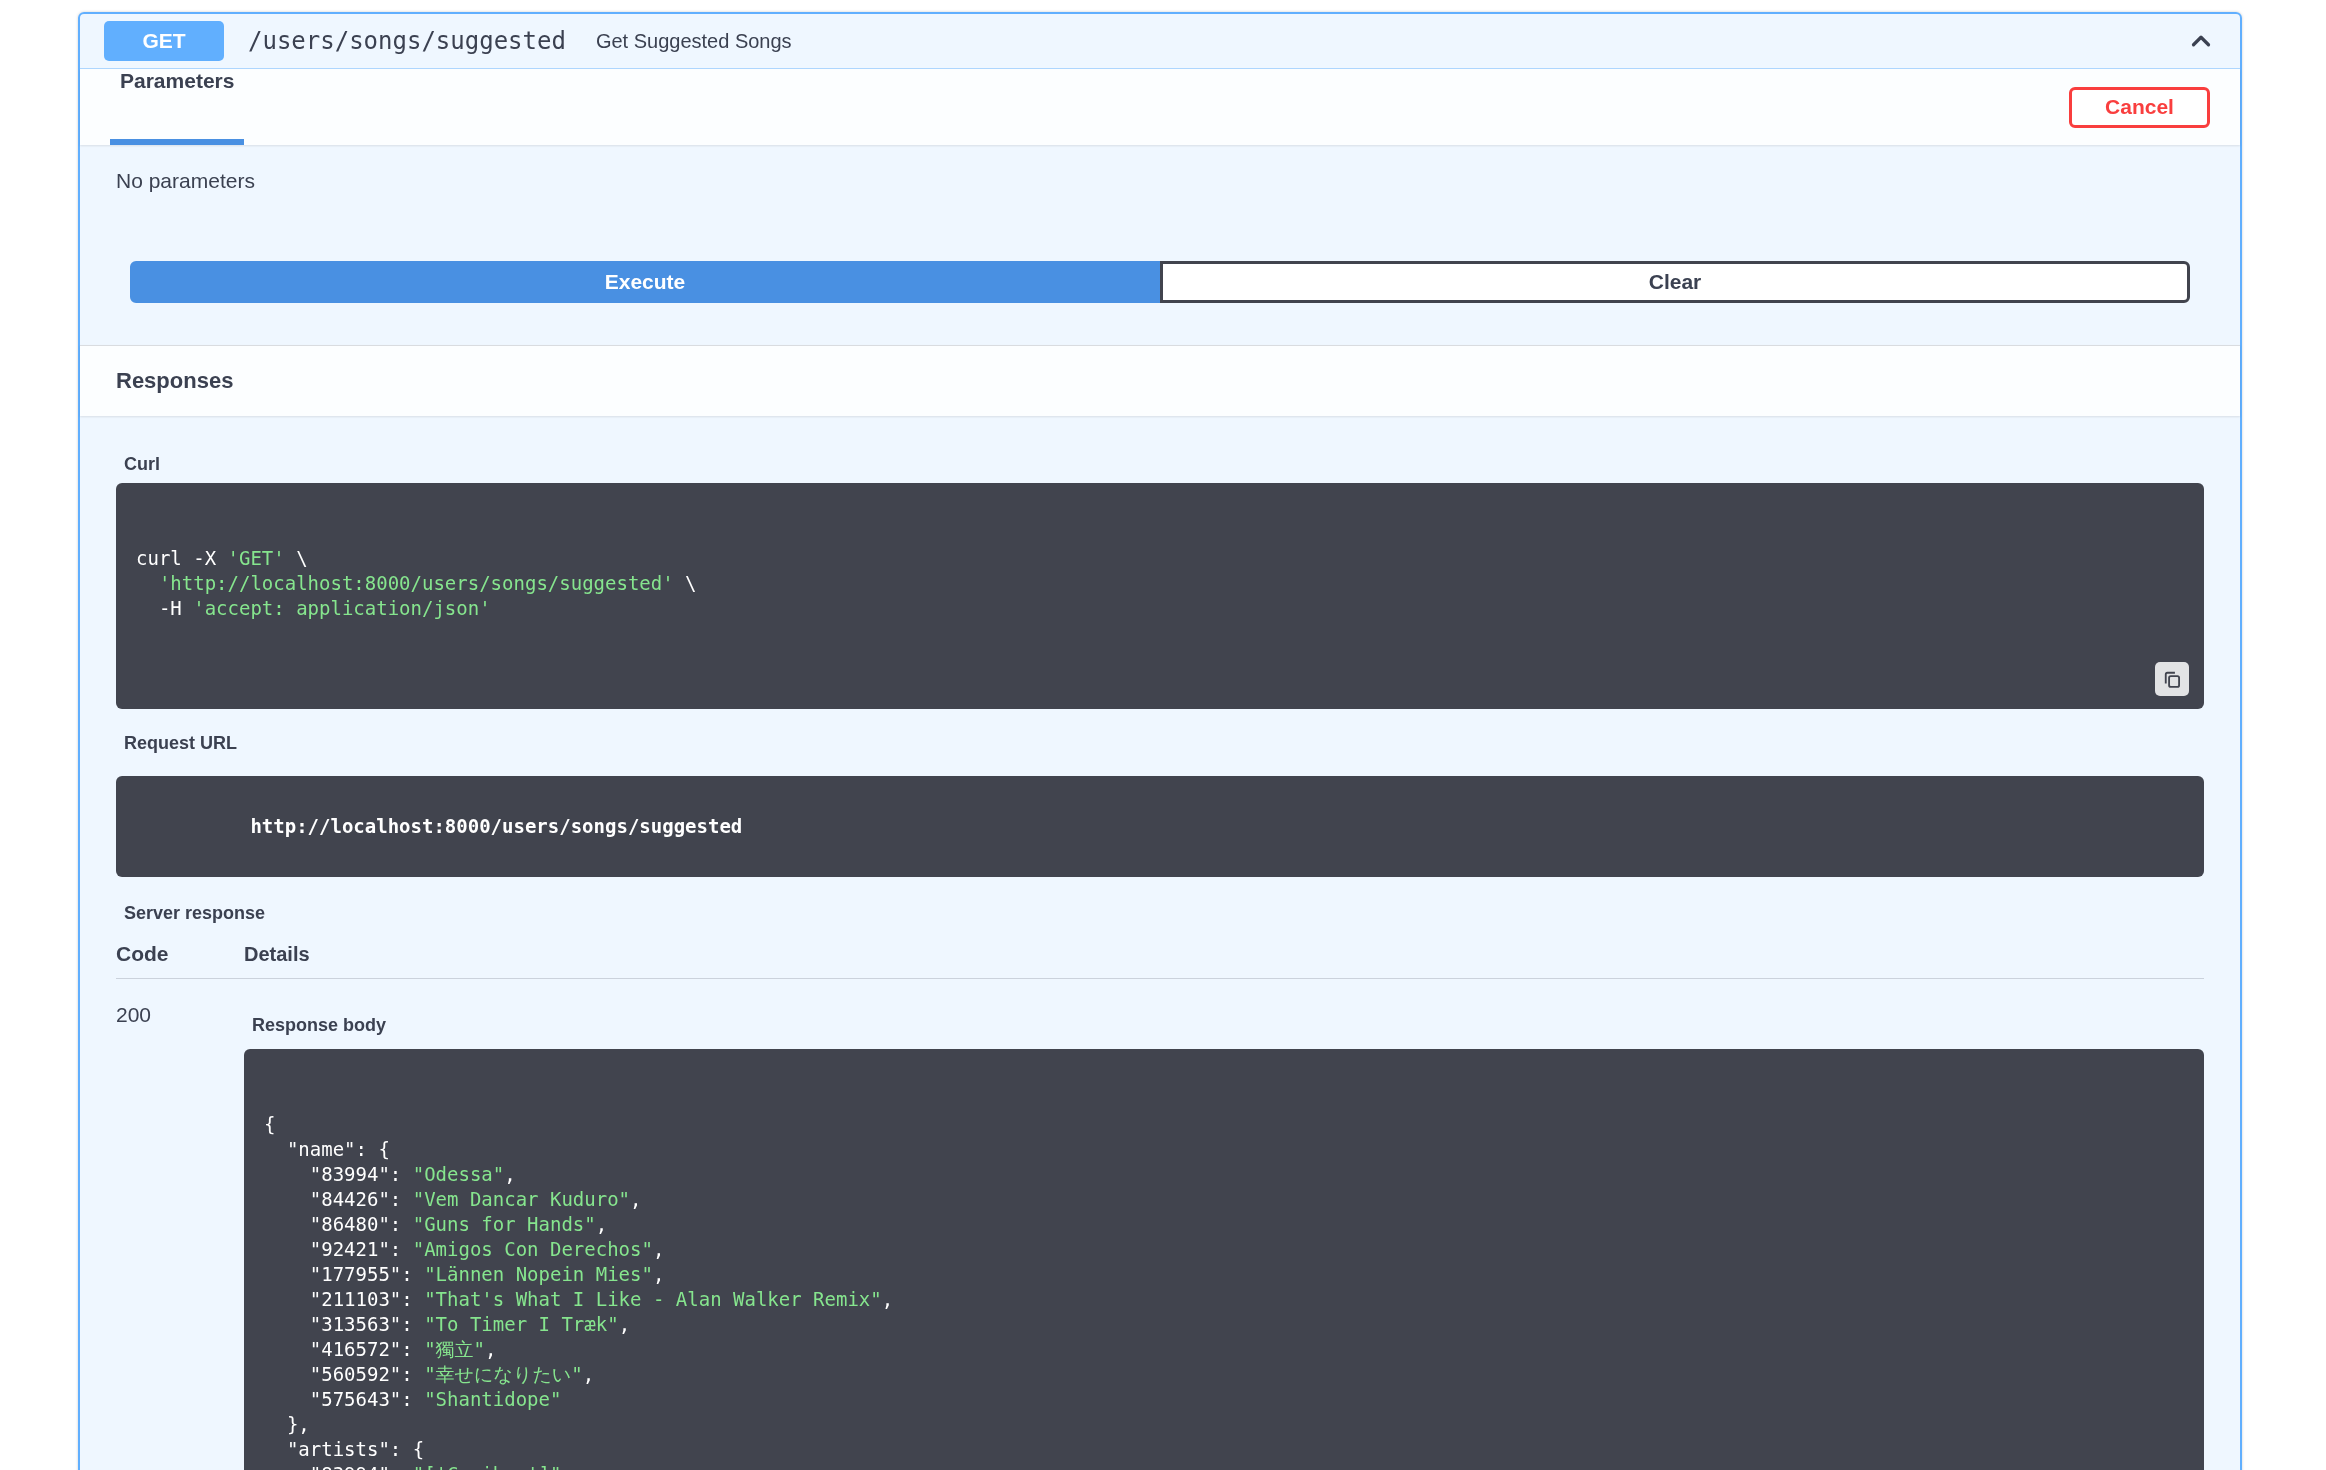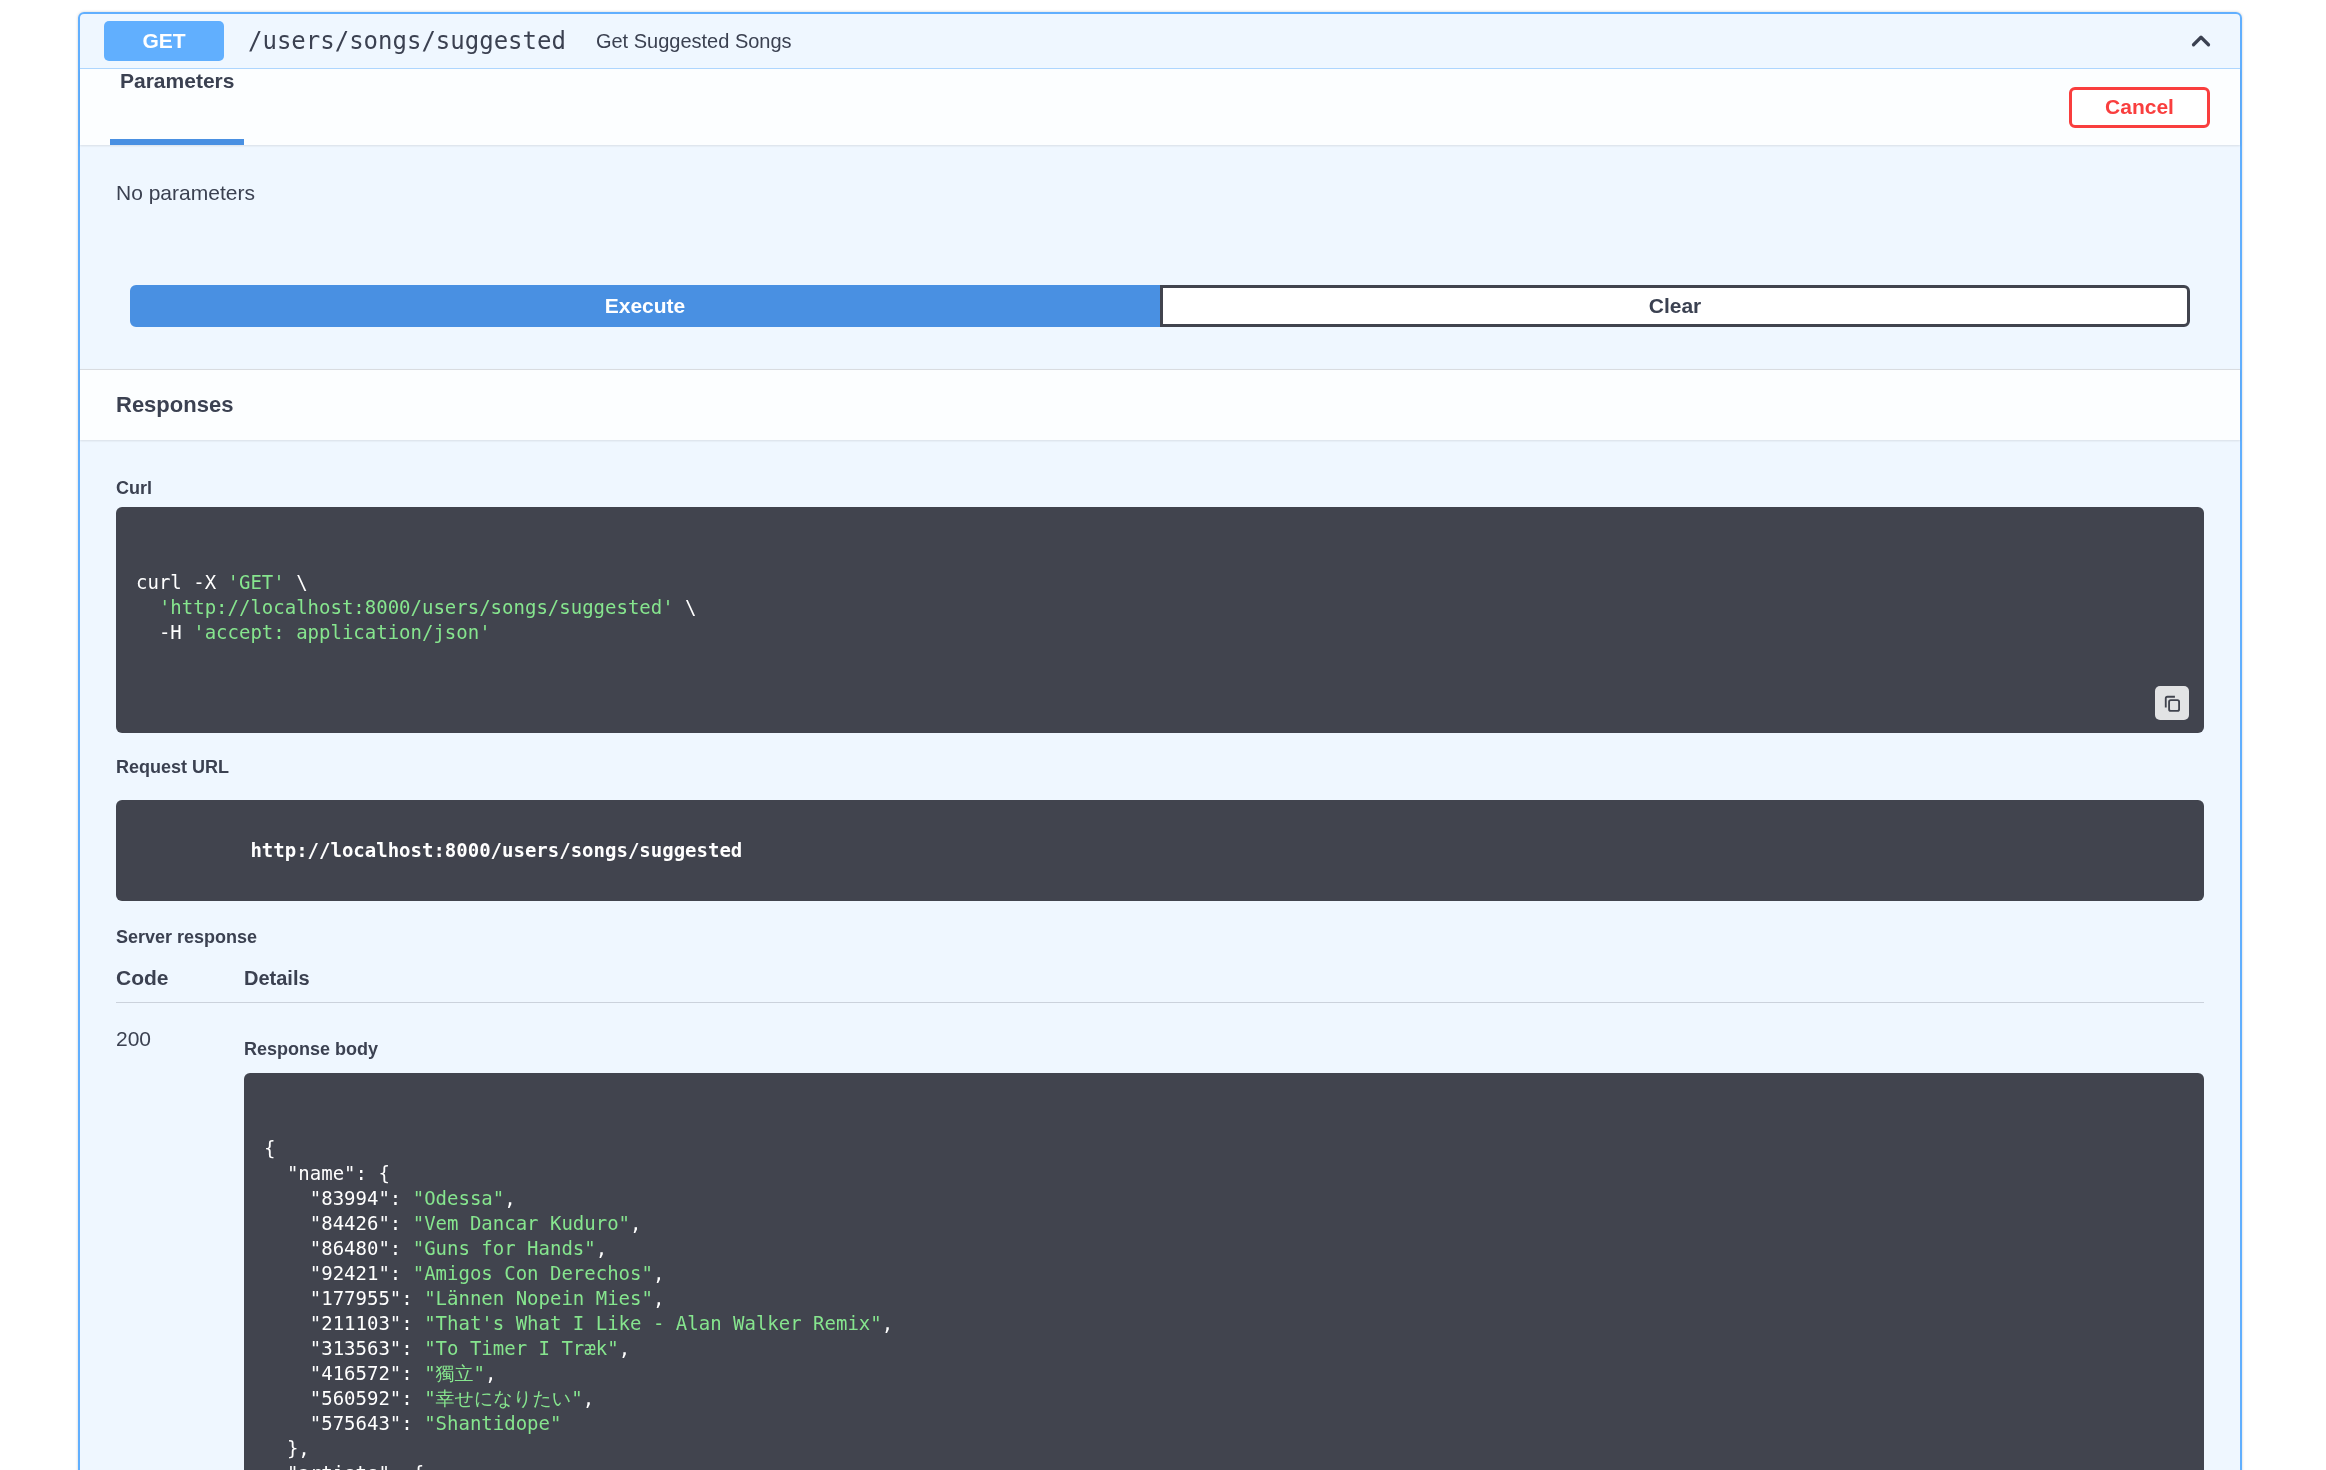--- a/index.html
+++ b/index.html
@@ -62,21 +62,21 @@
   .tab h4 { font-size: 21px; font-weight: 700; color: #3b4151; }
 
   .btn { font-weight: 700; border-radius: 6px; cursor: pointer; font-family: "Liberation Sans", sans-serif; }
   .btn-cancel {
     margin-left: auto;
     width: 141px; height: 41px;
     background: #fff; border: 3px solid #f93e3e; color: #f93e3e;
     font-size: 21px;
   }
 
-  .no-params { padding: 36px 36px; font-size: 21px; color: #3b4151; }
+  .no-params { padding: 24px 36px; font-size: 21px; color: #3b4151; }
 
   
   .execute-row { display: flex; margin: 44px 50px 42px 50px; }
   .btn-execute {
     flex: 1; height: 42px;
     background: #4990e2; border: 3px solid #4990e2; color: #fff;
     border-radius: 6px 0 0 6px; font-size: 21px;
   }
   .btn-clear {
     flex: 1; height: 42px;
@@ -88,21 +88,21 @@
   .responses-header {
     height: 71px; display: flex; align-items: center;
     padding: 0 36px;
     background: rgba(255,255,255,0.8);
     border-top: 1px solid rgba(59,65,81,0.18);
     box-shadow: 0 1px 2px rgba(0,0,0,0.1);
     font-size: 22px; font-weight: 700; color: #3b4151;
   }
   .responses-inner { padding: 38px 36px 0 36px; }
 
-  .blk-label { font-size: 18px; font-weight: 700; color: #3b4151; }
+  .blk-label { font-size: 18px; font-weight: 700; color: #3b4151; margin-left: 8px; }
 
   .code-block {
     position: relative;
     background: #41444e;
     border-radius: 6px;
     padding: 13px 20px;
     color: #ffffff;
     font-family: "DejaVu Sans Mono", "Liberation Mono", monospace;
     font-size: 19px; line-height: 25px;
     white-space: pre;

